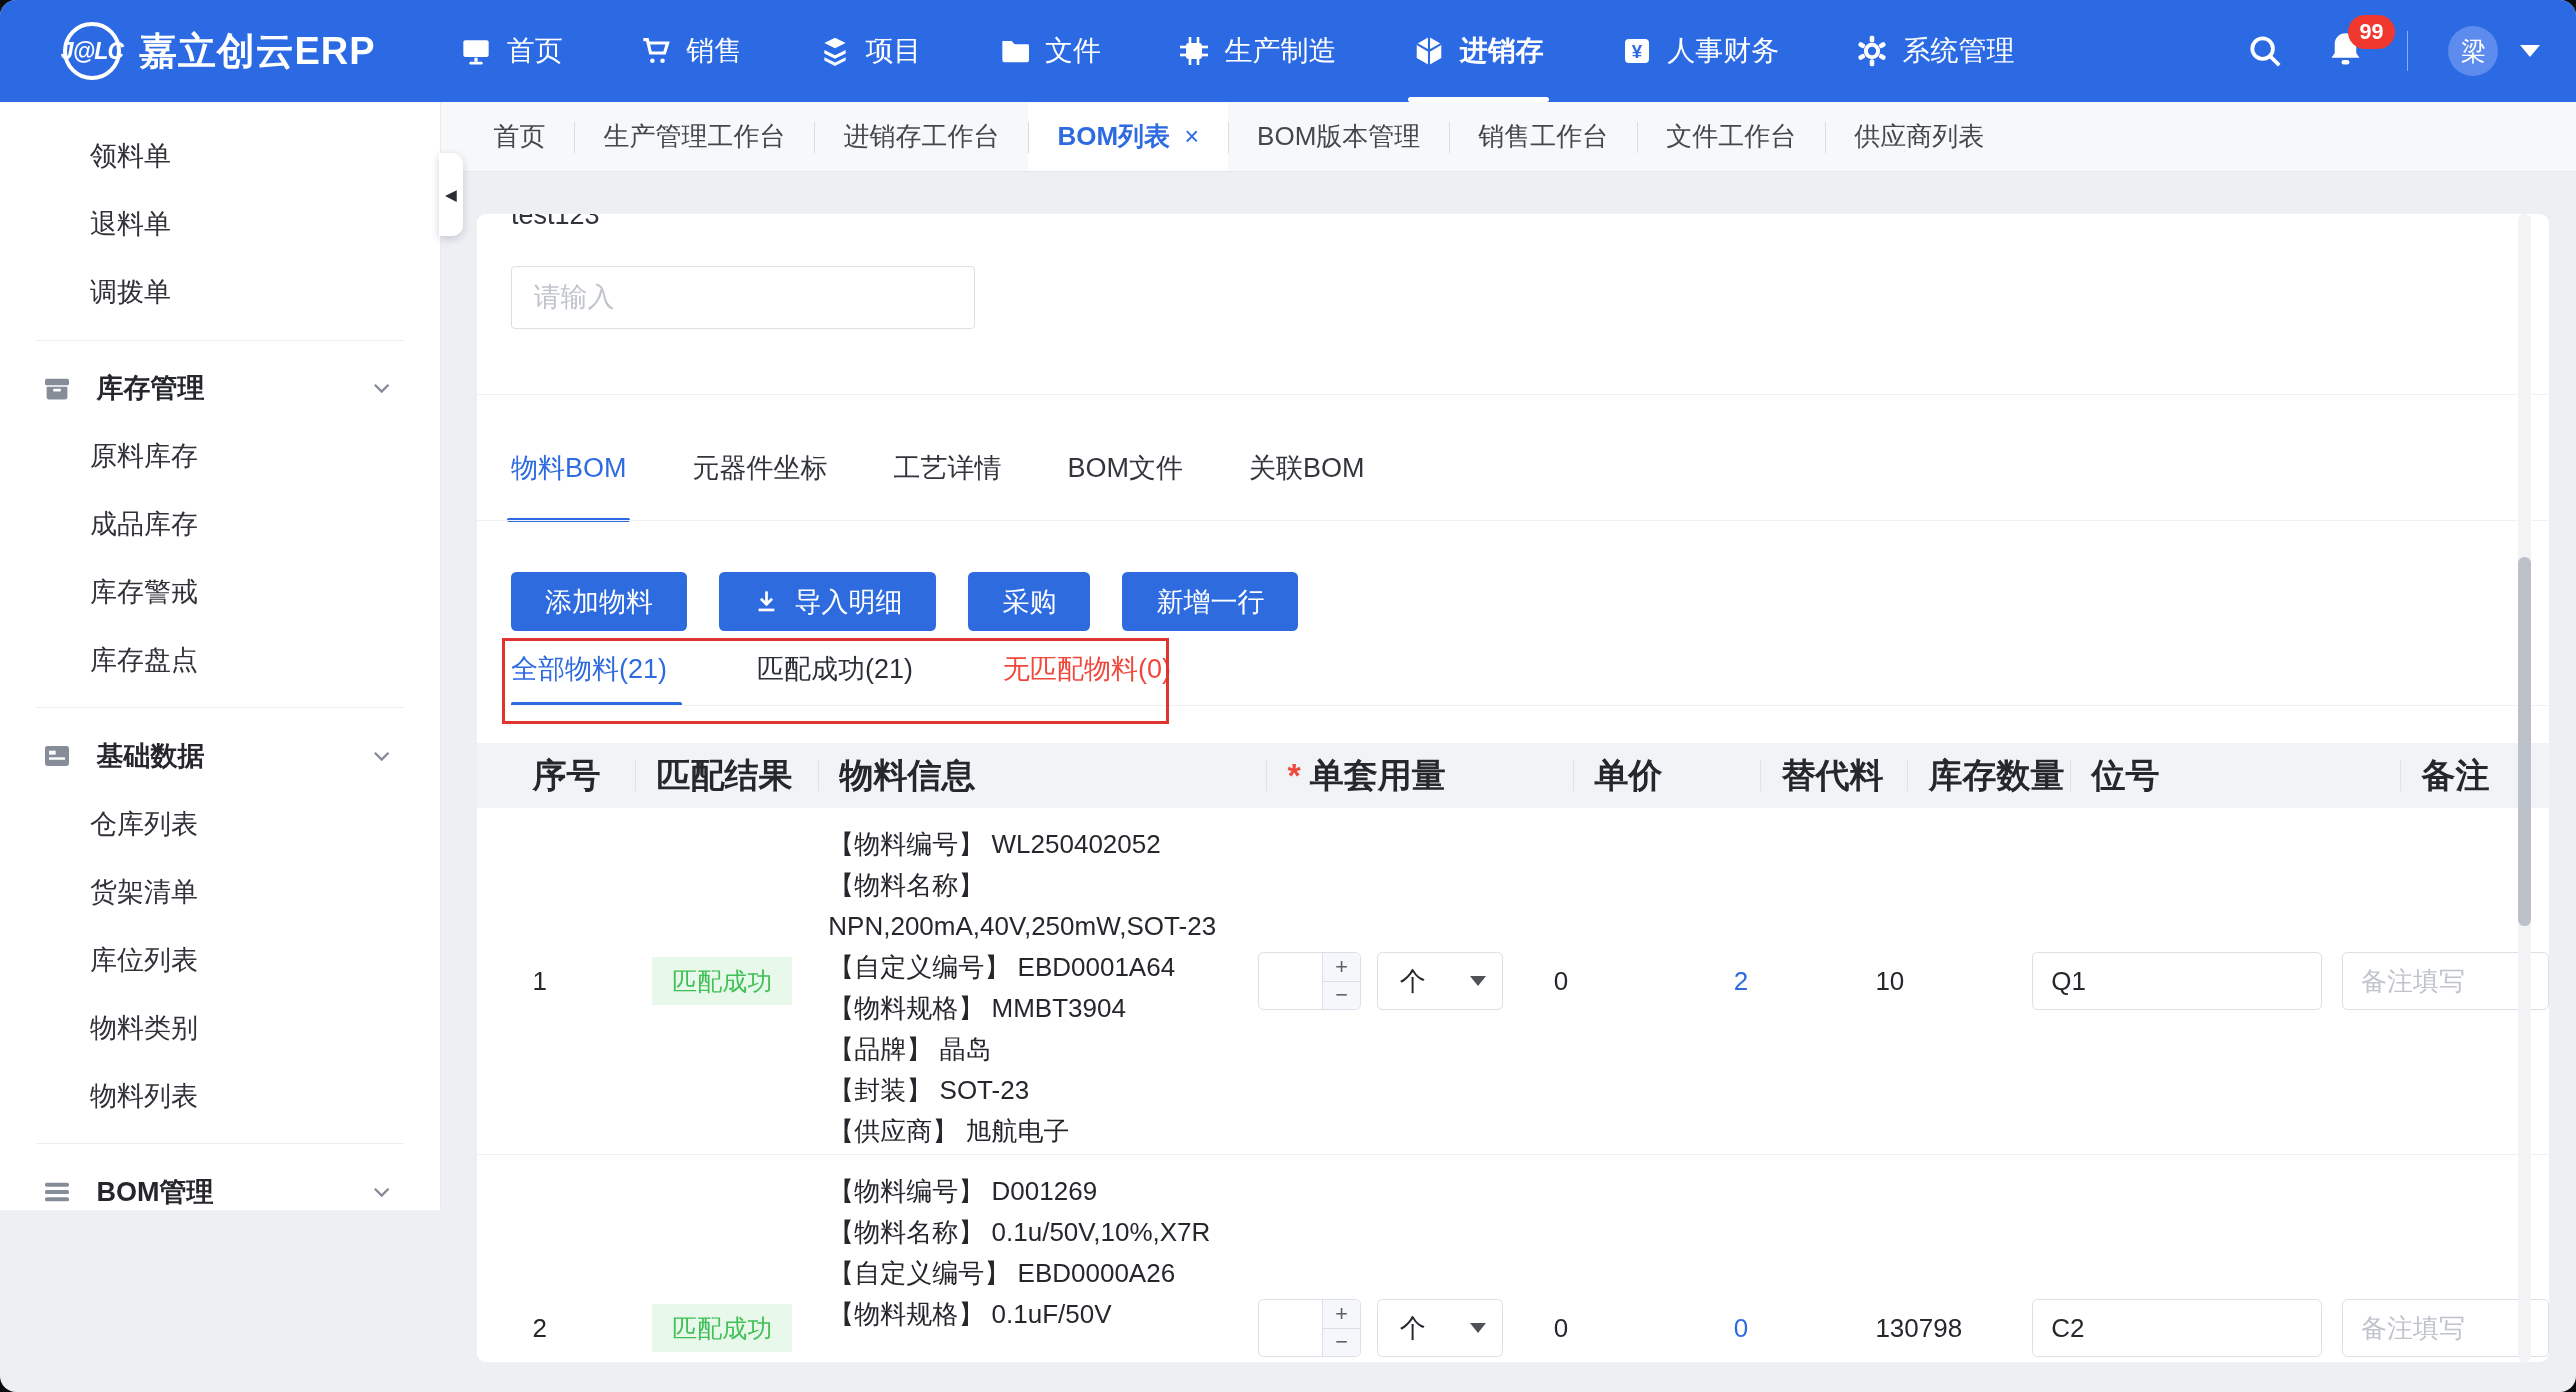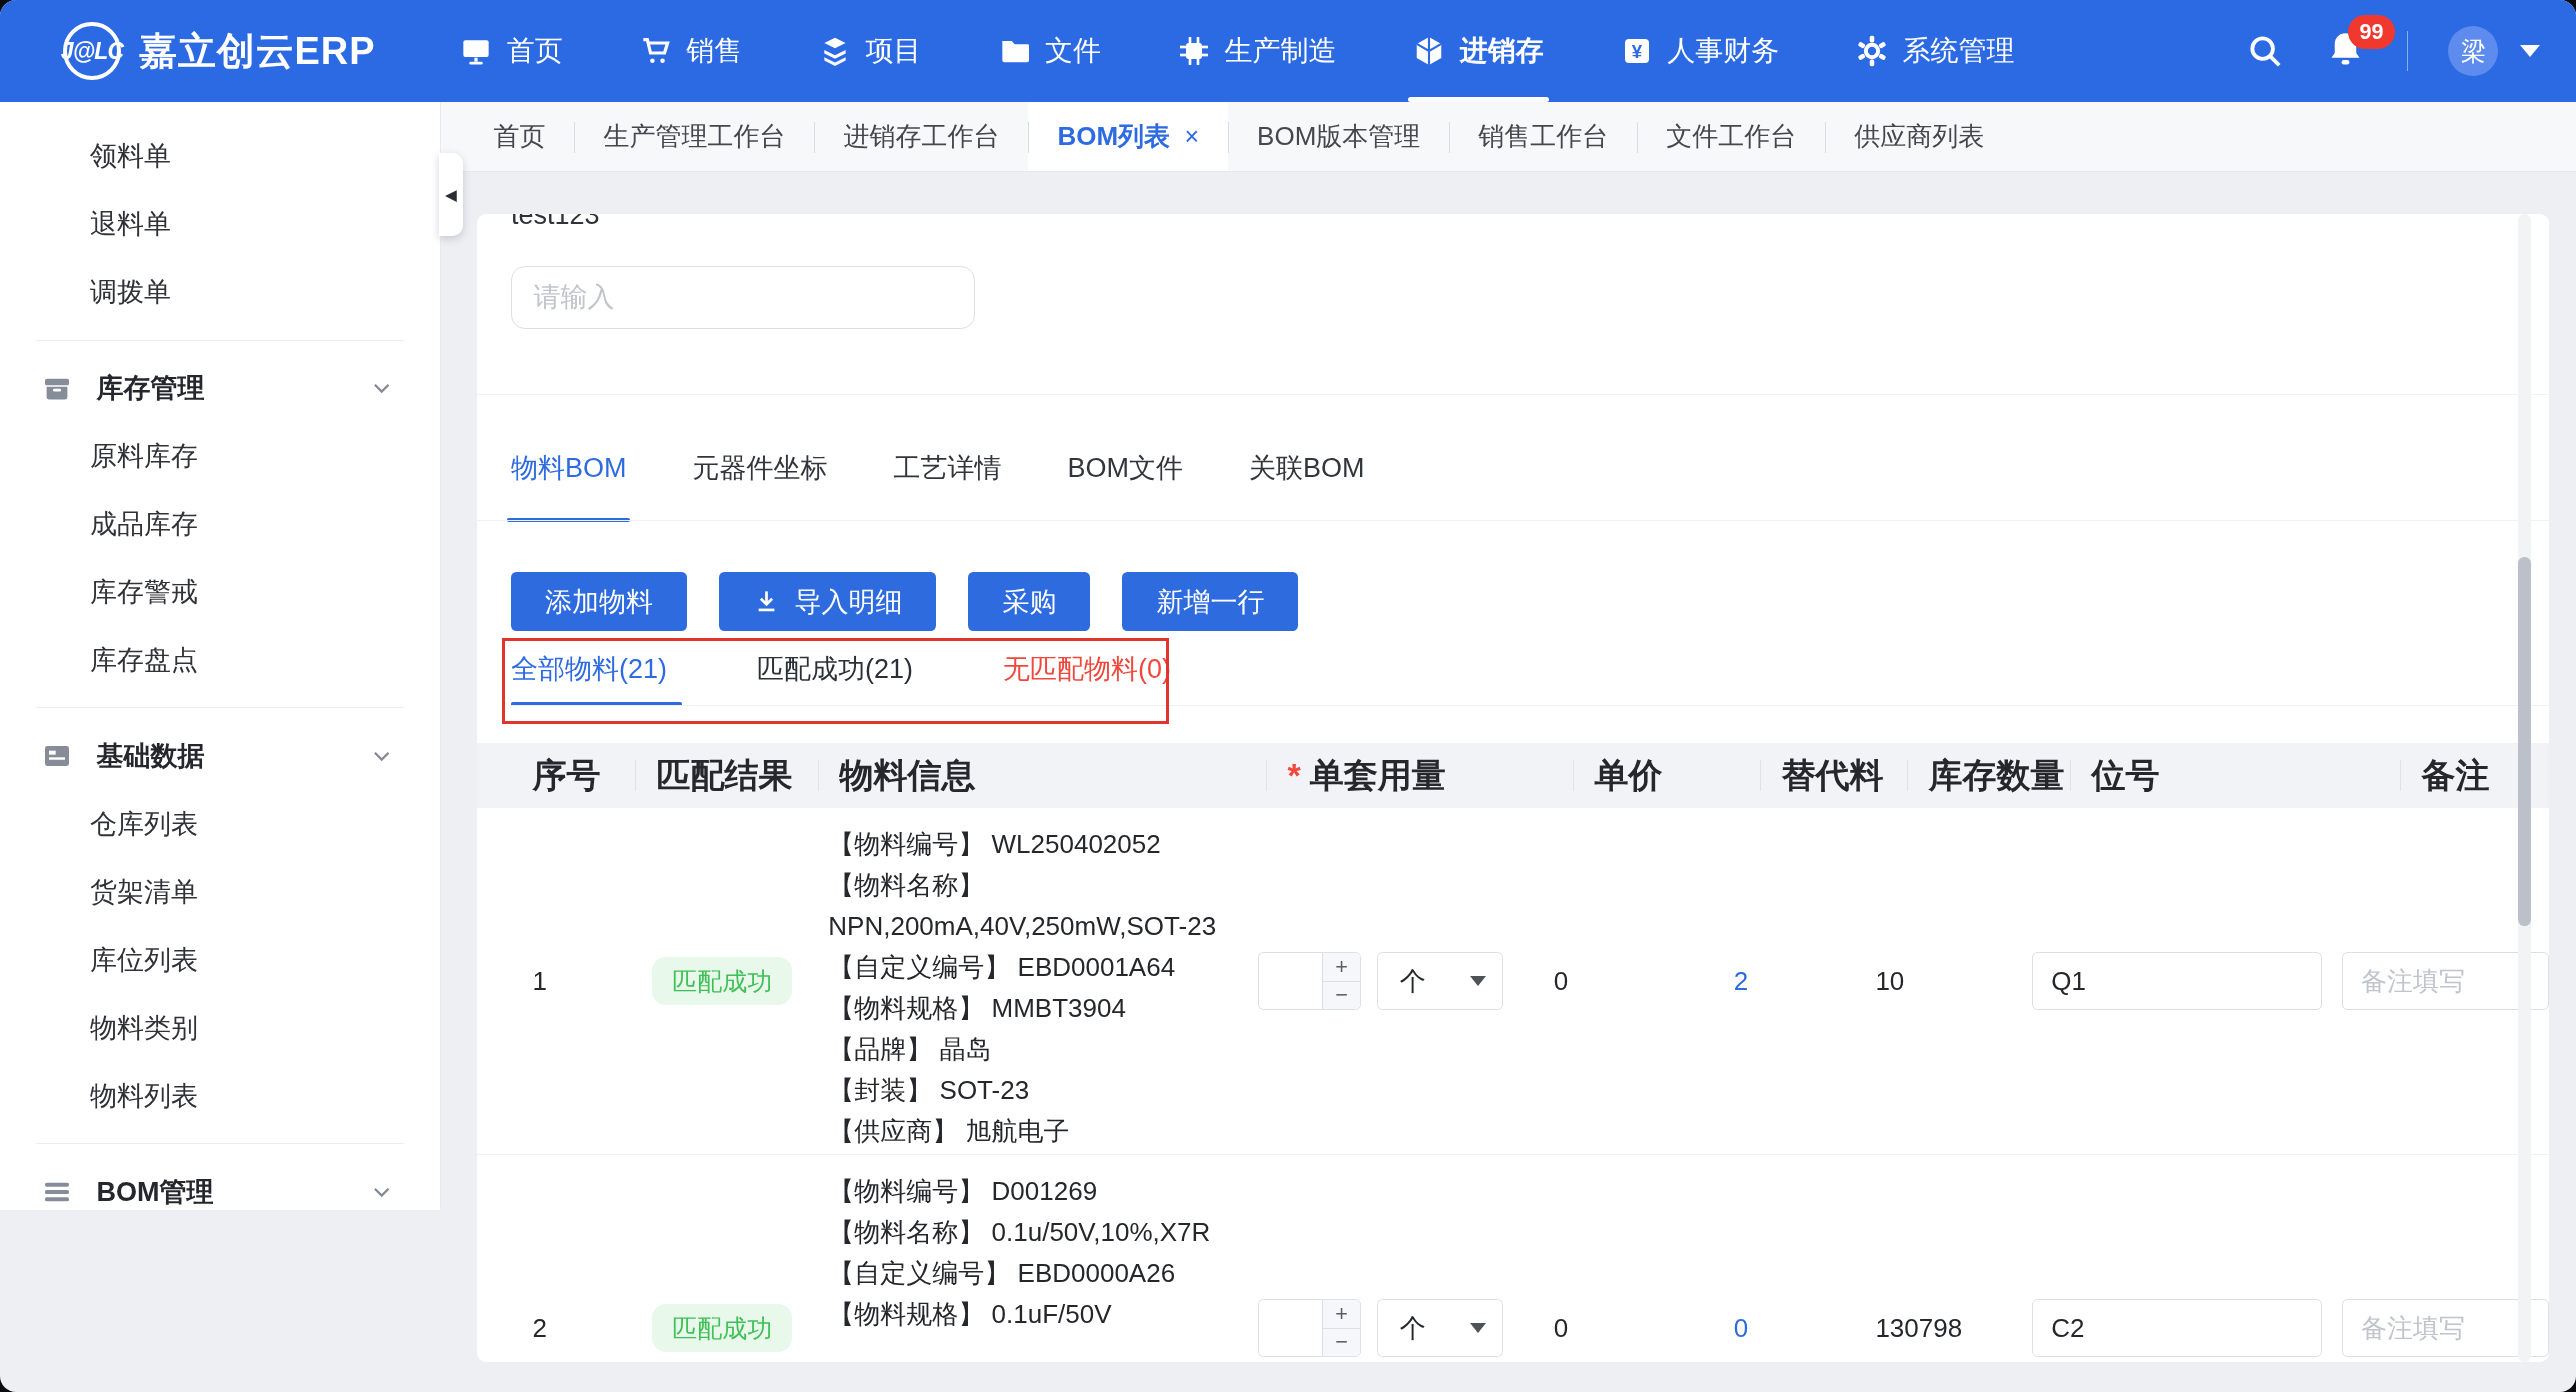--- a/index.html
+++ b/index.html
@@ -43,21 +43,21 @@
   
   .tabbar{position:absolute;left:0;top:0;width:100%;height:70px;background:#f7f8fa;border-bottom:0.9px solid #e5e8ec;display:flex;align-items:stretch;padding-left:23.4px;}
   .tb-tab{position:relative;display:flex;align-items:center;gap:14.4px;padding:0 29px;font-size:26px;color:#44474e;cursor:pointer;white-space:nowrap;}
   .tb-tab + .tb-tab::before{content:"";position:absolute;left:0;top:20px;height:31px;width:0.9px;background:#d9dce1;}
   .tb-tab.active{background:#fff;color:#2e6be0;}
   .tb-close{font-size:25px;color:#2e6be0;line-height:1;}
 
   
   .card{position:absolute;left:36px;top:112px;width:2072px;height:1148px;background:#fff;border-radius:9px;overflow:hidden;}
   .clipped-title{position:absolute;left:34px;top:-14.4px;font-size:27px;color:#30333a;}
-  .search-input{position:absolute;left:34px;top:52px;width:464px;height:63px;border:1.3px solid #dcdfe6;border-radius:14px;font-size:27px;color:#30333a;padding:0 21.6px;outline:none;background:#fff;}
+  .search-input{position:absolute;left:34px;top:52px;width:464px;height:63px;border:1.3px solid #dcdfe6;border-radius:4px;font-size:27px;color:#30333a;padding:0 21.6px;outline:none;background:#fff;}
   .search-input::placeholder{color:#c0c4cc;}
   .hr1{position:absolute;left:0;right:0;top:180px;height:0.9px;background:#f0f1f4;}
 
   .ctabs{position:absolute;left:34px;top:236px;display:flex;gap:66px;}
   .ctab{position:relative;font-size:27px;color:#32353b;padding-bottom:36px;cursor:pointer;}
   .ctab.active{color:#2e6be0;}
   .ctab.active::after{content:"";position:absolute;left:-3.6px;right:-3.6px;bottom:0;height:3.6px;background:#2e6be0;border-radius:1.8px;}
   .ctabs-divider{position:absolute;left:0px;right:0;top:306px;height:0.9px;background:#f0f1f4;}
 
   .btn-row{position:absolute;left:34px;top:358px;display:flex;gap:32px;}
@@ -76,21 +76,21 @@
   .table{position:absolute;left:0;top:529px;right:0;}
   .thead{display:flex;align-items:center;height:65px;background:#f2f3f6;padding-left:34px;font-size:34px;font-weight:bold;color:#25272c;}
   .th{position:relative;display:flex;align-items:center;padding-left:21.6px;height:65px;}
   .th + .th::before{content:"";position:absolute;left:0;top:17px;height:31px;width:0.9px;background:#dfe2e8;}
   .req{color:#f0483c;margin-right:9px;font-weight:bold;}
   .c-seq{width:124px;}.c-match{width:183px;}.c-info{width:448px;}.c-qty{width:287px;}
   .c-price{width:187px;margin-left:20px;}.c-sub{width:147px;}.c-stock{width:163px;}.c-pos{width:330px;}.c-remark{flex:1;}
   .trow{display:flex;align-items:center;height:347px;padding-left:34px;border-bottom:0.9px solid #eef0f3;}
   .td{display:flex;align-items:center;padding-left:21.6px;font-size:26px;color:#25272c;}
   .td.top{align-self:stretch;align-items:flex-start;padding-top:16px;}
-  .badge-ok{background:#e8f8eb;color:#41c057;font-size:25px;padding:7.2px 20px;border-radius:14px;white-space:nowrap;}
+  .badge-ok{background:#e8f8eb;color:#41c057;font-size:25px;padding:7.2px 20px;border-radius:0;white-space:nowrap;}
   .info-lines{font-size:26px;color:#25272c;line-height:41px;}
   .blue-link{color:#2e6be0;cursor:pointer;}
 
   .stepper{display:flex;width:103px;height:58px;border:1.3px solid #dcdfe6;border-radius:5.4px;background:#fff;overflow:hidden;flex:none;}
   .stepper .val{flex:1;}
   .stepper .ctrl{width:38px;border-left:1.3px solid #dcdfe6;display:flex;flex-direction:column;}
   .stepper .ctrl div{flex:1;display:flex;align-items:center;justify-content:center;background:#f5f7fa;color:#5a5e66;font-size:21.6px;cursor:pointer;}
   .stepper .ctrl div:first-child{border-bottom:1.3px solid #dcdfe6;}
   .unit-select{width:126px;height:58px;border:1.3px solid #dcdfe6;border-radius:5.4px;display:flex;align-items:center;justify-content:space-between;padding:0 16px 0 21.6px;margin-left:16px;cursor:pointer;background:#fff;flex:none;}
   .unit-select .uval{font-size:26px;color:#25272c;}

